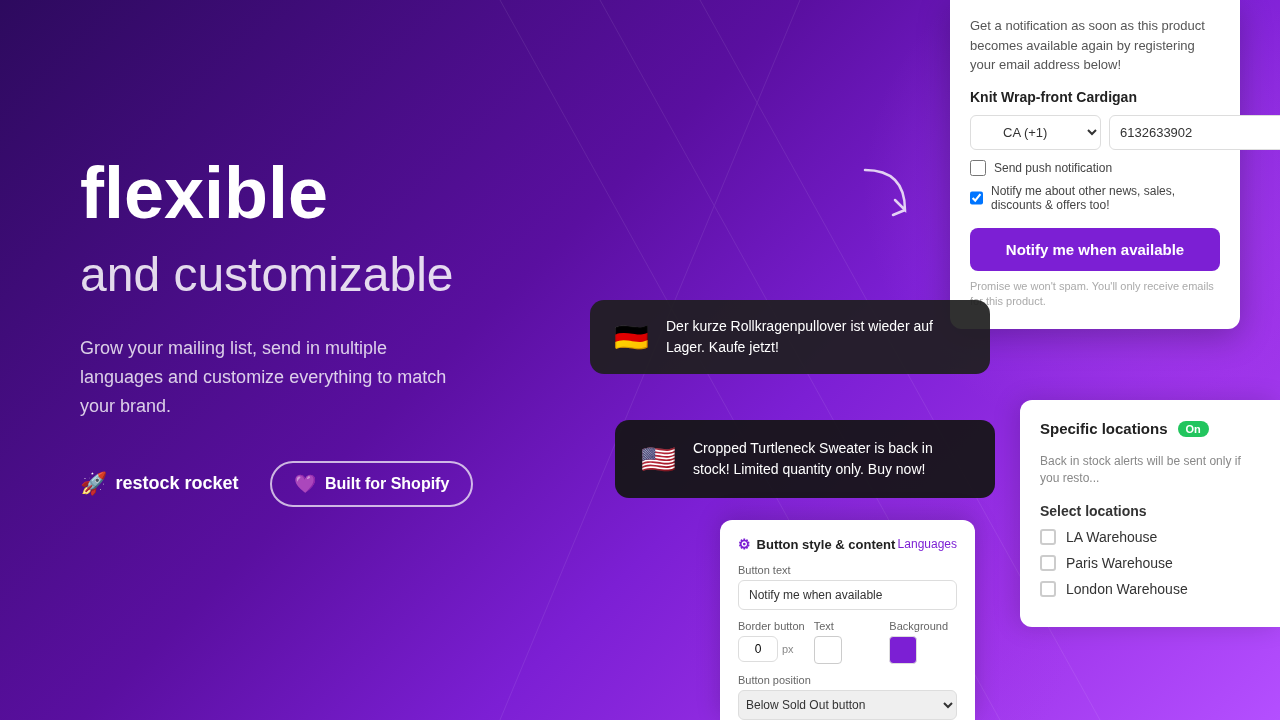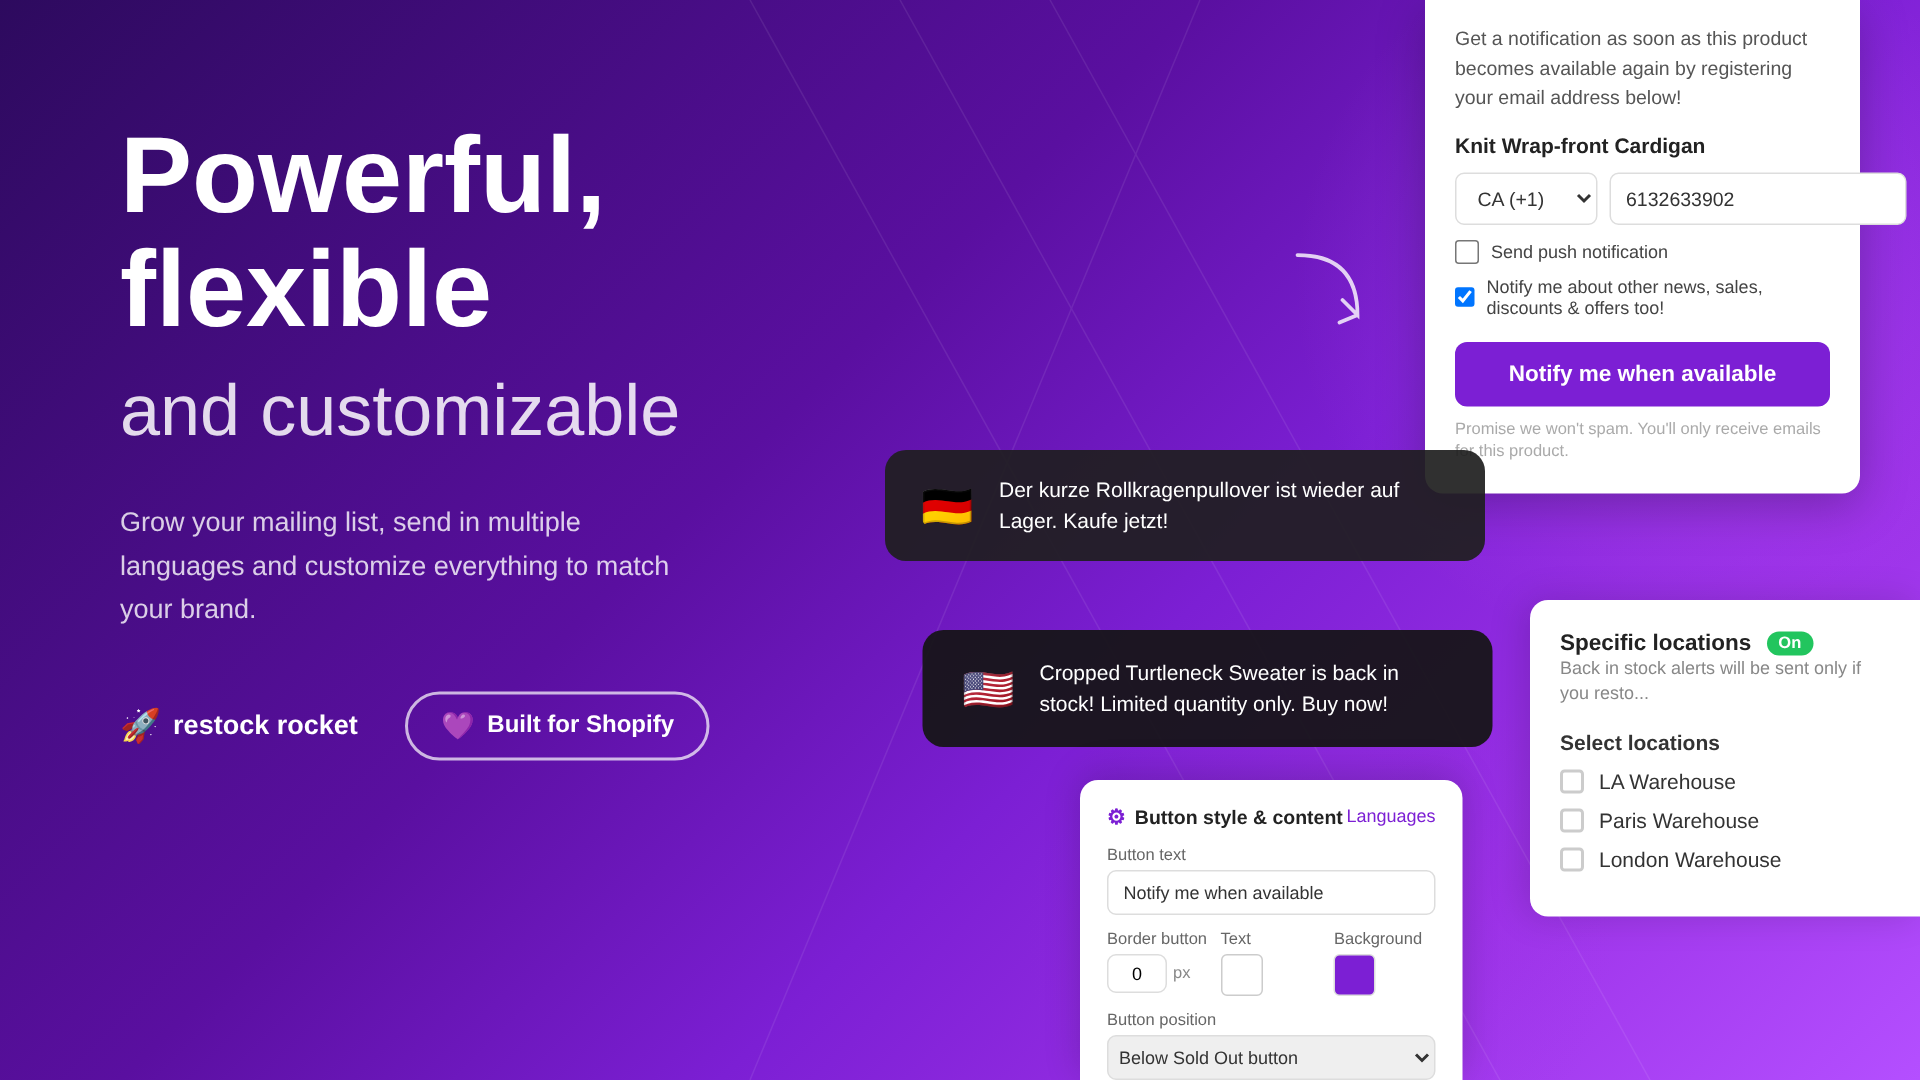--- a/index.html
+++ b/index.html
@@ -106,21 +106,21 @@
       margin-bottom: 10px;
     }
     .phone-row {
       display: flex;
       gap: 8px;
       margin-bottom: 10px;
     }
     .phone-select {
       border: 1.5px solid #ddd;
       border-radius: 6px;
-      padding: 8px 10px;
+      padding: 8px 28px;
       font-size: 13px;
       background: #fff;
       color: #333;
       cursor: pointer;
       appearance: auto;
     }
     .phone-input {
       flex: 1;
       border: 1.5px solid #ddd;
       border-radius: 6px;
@@ -327,21 +327,21 @@
       width: 260px;
       background: #fff;
       border-radius: 12px 0 0 12px;
       padding: 20px 20px 20px;
       box-shadow: -4px 0 24px rgba(0,0,0,0.15);
     }
     .loc-header {
       display: flex;
       align-items: center;
       gap: 10px;
-      margin-bottom: 0;
+      margin-bottom: 16px;
     }
     .loc-title {
       font-size: 15px;
       font-weight: 700;
       color: #222;
     }
     .loc-badge {
       background: #22c55e;
       color: #fff;
       font-size: 11px;
@@ -421,21 +421,21 @@
 
 <svg class="deco-lines" viewBox="0 0 1280 720" xmlns="http://www.w3.org/2000/svg">
   <line x1="500" y1="0" x2="900" y2="720" stroke="white" stroke-width="1"></line>
   <line x1="600" y1="0" x2="1000" y2="720" stroke="white" stroke-width="1"></line>
   <line x1="700" y1="0" x2="1100" y2="720" stroke="white" stroke-width="1"></line>
   <line x1="800" y1="0" x2="500" y2="720" stroke="white" stroke-width="1"></line>
 </svg>
 
 <div class="hero">
   <div class="hero-title">
-    <span>Powerful,</span><br>
+    <br>
     <span>flexible</span>
   </div>
   <div class="hero-subtitle">and customizable</div>
   <div class="hero-desc">Grow your mailing list, send in multiple languages and customize everything to match your brand.</div>
   <div class="brand-row">
     <div class="brand-logo">
       <span class="brand-logo-icon">🚀</span>
       <span>restock rocket</span>
     </div>
     <button class="shopify-btn">

